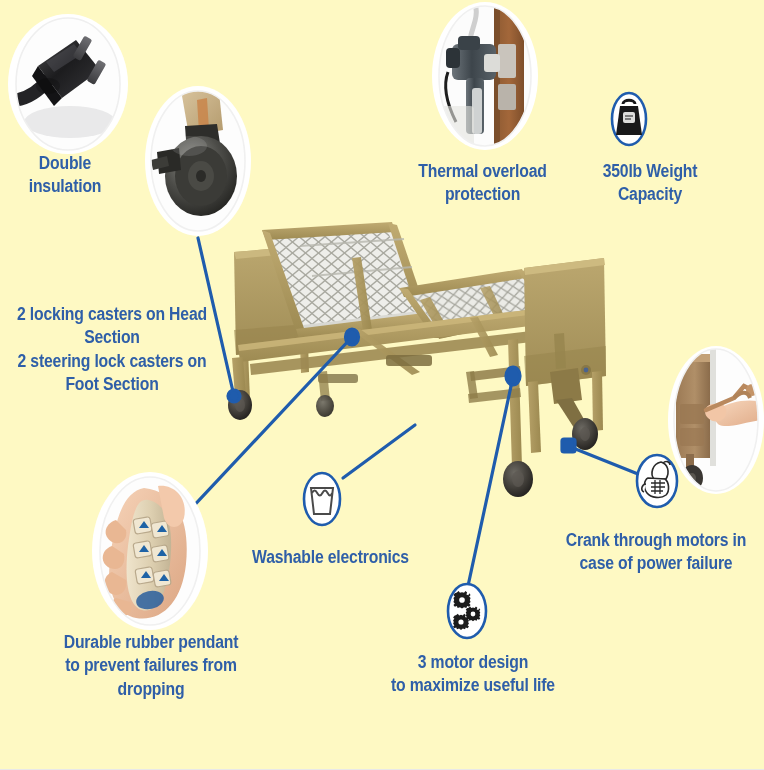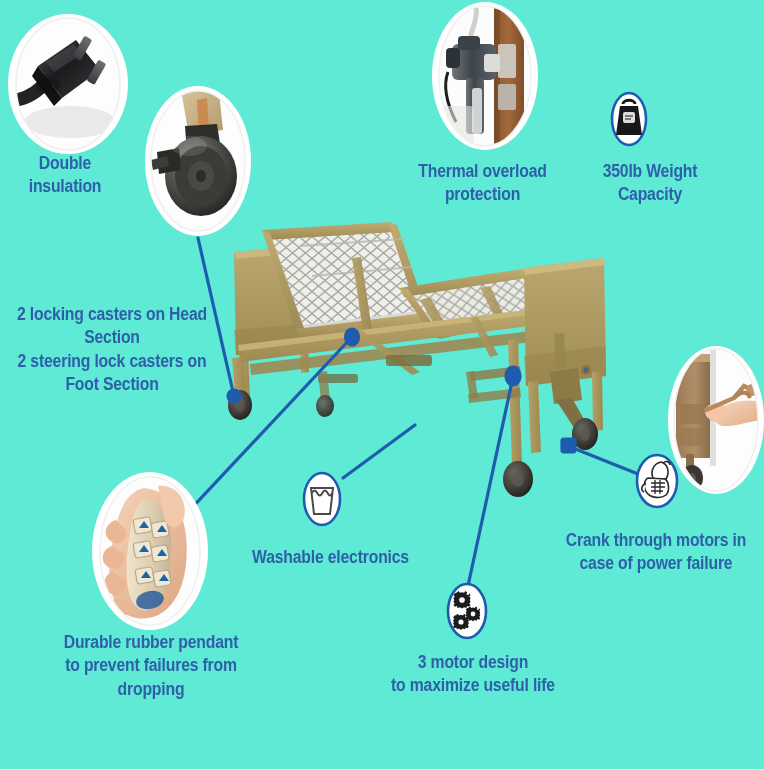--- a/index.html
+++ b/index.html
@@ -4,21 +4,21 @@
 <style>
   html, body {
     margin: 0;
     padding: 0;
     background: #ffffff;
   }
   #page {
     position: relative;
     width: 764px;
     height: 770px;
-    background: #5eead4;
+    background: #fef9c3;
     overflow: hidden;
     font-family: "Liberation Sans", sans-serif;
     border-bottom: 1px solid #e8e8e8;
     box-sizing: border-box;
   }
   .layer {
     position: absolute;
     left: 0;
     top: 0;
     width: 764px;

